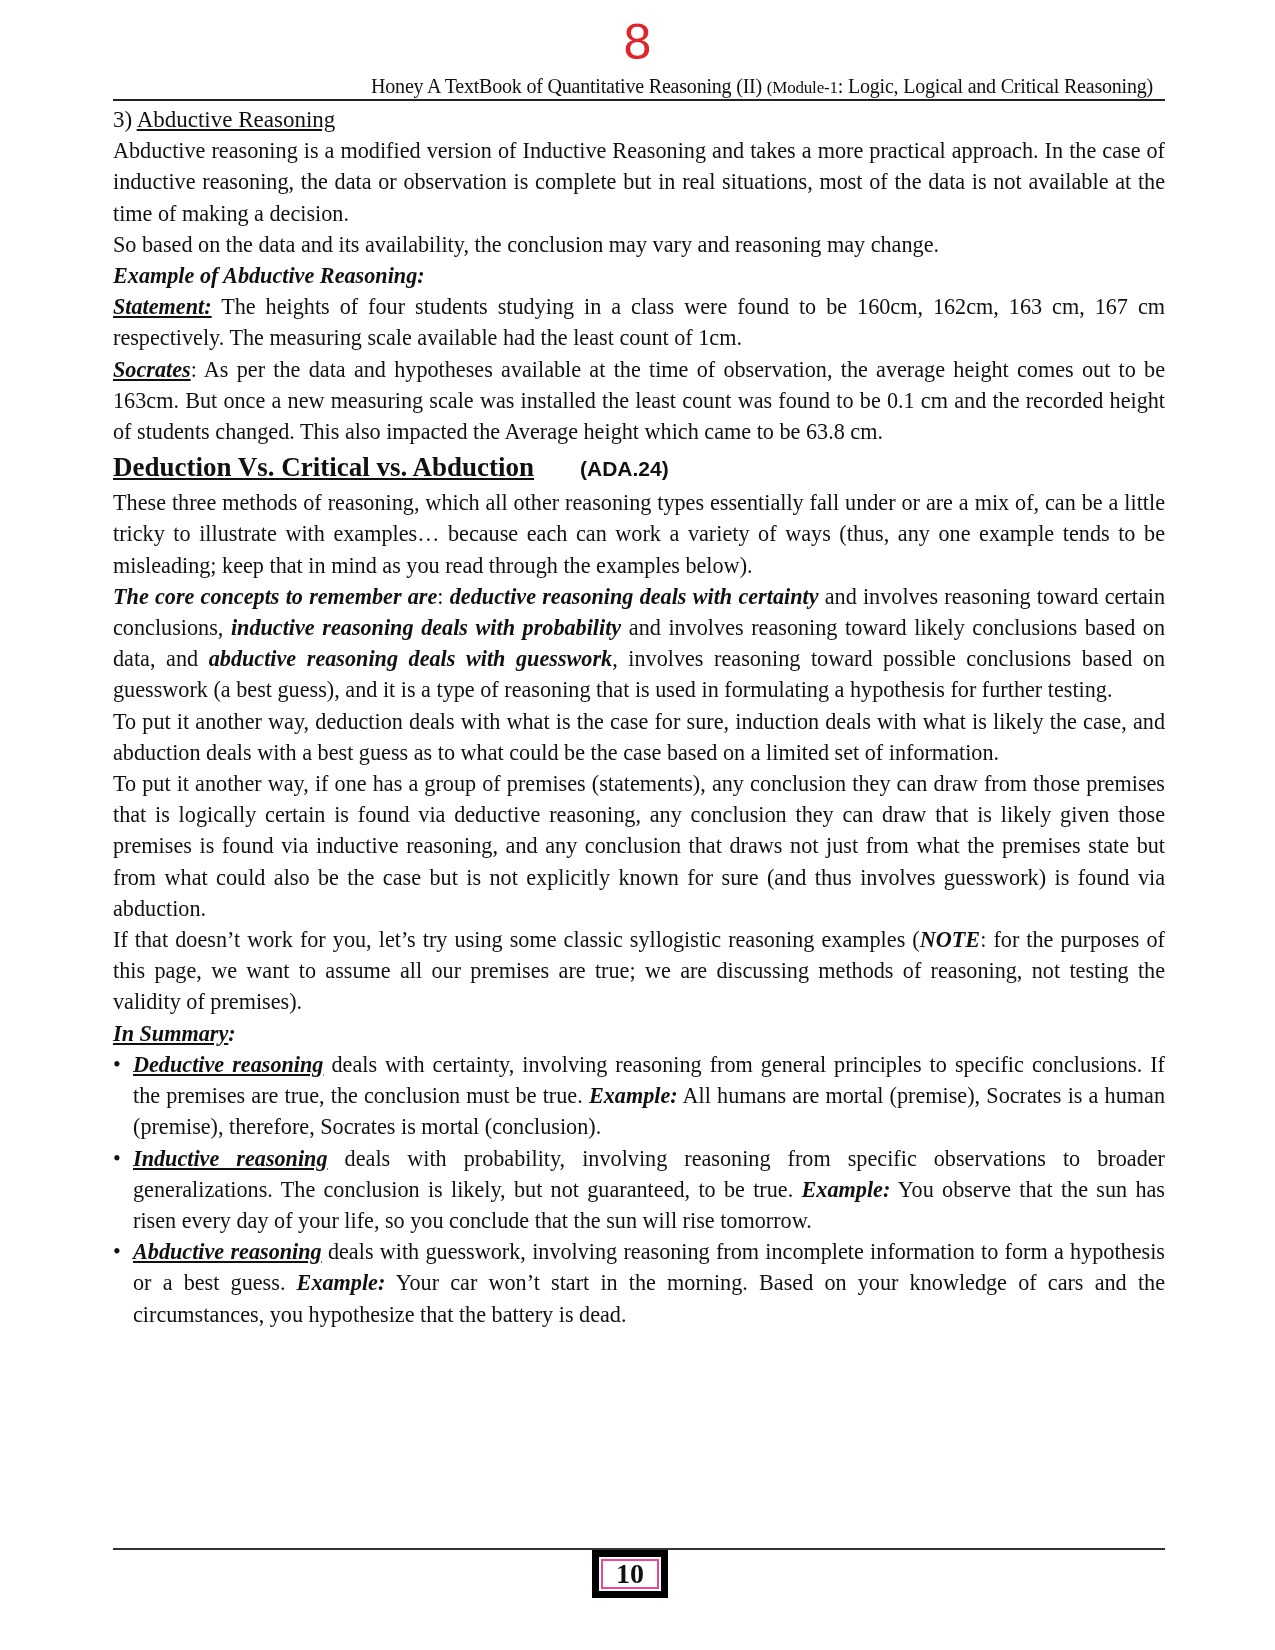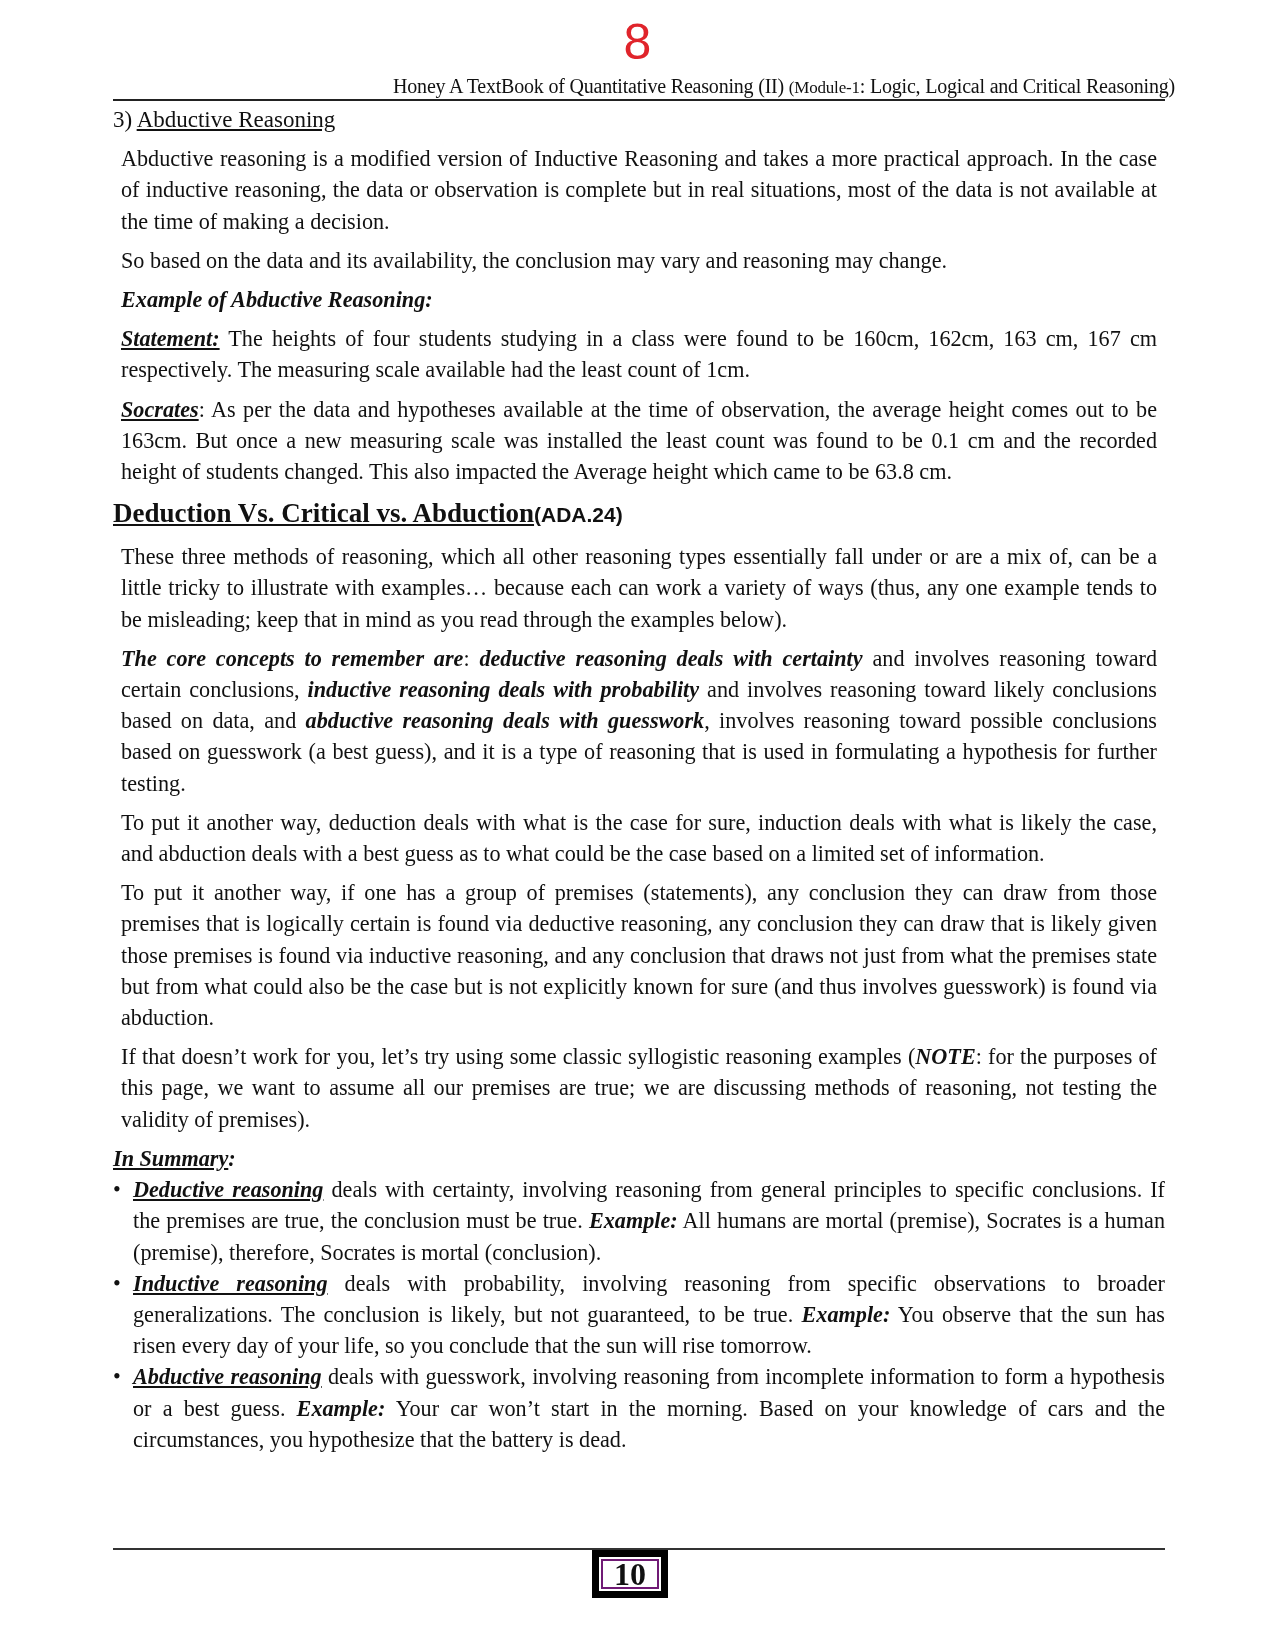--- a/index.html
+++ b/index.html
@@ -1,39 +1,39 @@
 <!DOCTYPE html>
 <html><head>
 <meta charset="utf-8">
 <style>
   html, body { margin:0; padding:0; background:#ffffff; }
   body { width:1275px; height:1650px; position:relative; overflow:hidden;
          font-family:"Liberation Serif", serif; color:#111; }
   .page-num-top { position:absolute; top:14px; left:0; width:1275px; text-align:center;
          font-family:"Liberation Sans", sans-serif; font-size:50px; color:#e0242b; line-height:56px; }
-  .header-line { position:absolute; top:74px; left:123px; width:1052px; text-align:right;
+  .header-line { position:absolute; top:74px; left:101px; width:1052px; text-align:right;
          font-size:20px; line-height:24px; letter-spacing:-0.2px; }
   .header-line .small { font-size:17px; }
   .header-rule { position:absolute; top:99px; left:113px; width:1052px; height:2px; background:#222; }
   .content { position:absolute; top:104px; left:113px; width:1052px; font-size:22.2px; line-height:31.2px; }
-  .content p { margin:8px; text-align:justify; }
+  .content p { margin:0; text-align:justify; }
   .u { text-decoration:underline; text-underline-offset:2px; }
   .b { font-weight:bold;font-style:italic; }
   .sec-title { font-size:23px; font-weight:normal; }
   .h2 { font-size:27px; font-weight:bold; line-height:36px; margin-top:2px; }
-  .h2 .tag { font-family:"Liberation Sans", sans-serif; font-size:21px; font-weight:bold; }
+  .h2 .tag { font-family:"Liberation Sans", sans-serif; font-size:21px; margin-left:46px; font-weight:bold; }
   ul.summary { list-style:none; margin:0; padding:0; }
   ul.summary li { position:relative; padding-left:20px; text-align:justify; }
   ul.summary li .bullet { position:absolute; left:0; top:0; }
   .footer-rule { position:absolute; top:1548px; left:113px; width:1052px; height:2px; background:#333; }
   .footer-box { position:absolute; top:1550px; left:592px; width:76px; height:48px; background:#000;
          box-sizing:border-box; padding:7px; }
   .footer-box .inner { width:100%; height:100%; background:#fff; box-sizing:border-box; padding:2px; }
-  .footer-box .inner2 { width:100%; height:100%; border:2px solid #701a75; box-sizing:border-box;
-         display:flex; align-items:center; justify-content:center; font-weight:bold; font-size:32px;text-align:right; }
+  .footer-box .inner2 { width:100%; height:100%; border:2px solid #ec4899; box-sizing:border-box;
+         display:flex; align-items:center; justify-content:center; font-weight:bold; font-size:28px;text-align:right; }
 </style>
 </head>
 <body>
 
 <div class="page-num-top">8</div>
 
 <div class="header-line"><span>Honey A TextBook of Quantitative Reasoning (II) </span><span class="small">(Module-1</span><span>: Logic, Logical and Critical Reasoning)</span></div>
 <div class="header-rule"></div>
 
 <div class="content">

